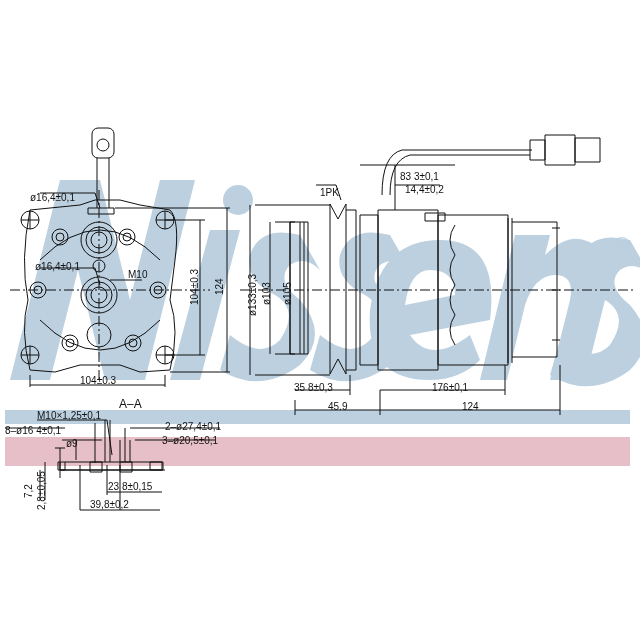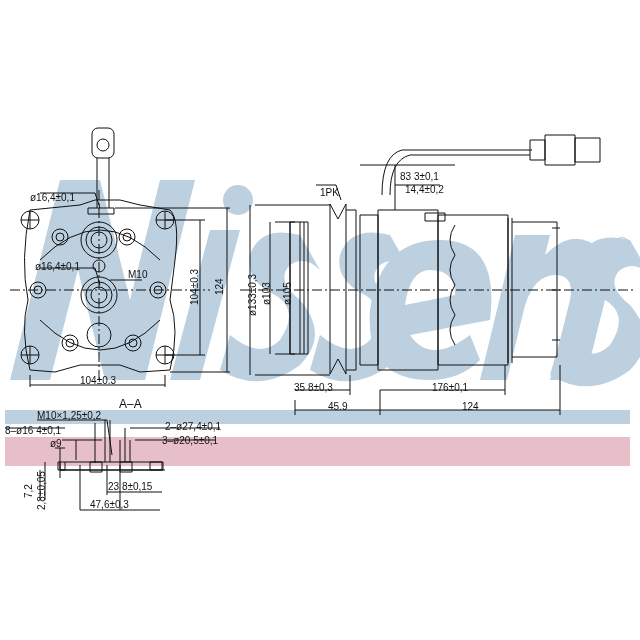--- a/index.html
+++ b/index.html
@@ -116,29 +116,29 @@
   </svg>
 
   <div class="lbl" style="left:30px;top:193px">ø16,4±0,1</div>
   <div class="lbl" style="left:35px;top:262px">ø16,4±0,1</div>
   <div class="lbl" style="left:128px;top:270px">M10</div>
   <div class="lbl" style="left:80px;top:376px">104±0.3</div>
   <div class="vlbl" style="left:190px;top:305px">104±0.3</div>
   <div class="vlbl" style="left:215px;top:295px">124</div>
   <div class="lbl" style="left:119px;top:398px;font-size:12px">A–A</div>
 
-  <div class="lbl" style="left:37px;top:411px">M10×1,25±0,2</div>
+  <div class="lbl" style="left:37px;top:411px">M10×1,25±0,1</div>
   <div class="lbl" style="left:5px;top:426px">8–ø16 4±0,1</div>
-  <div class="lbl" style="left:50px;top:439px">ø9</div>
+  <div class="lbl" style="left:66px;top:439px">ø9</div>
   <div class="lbl" style="left:165px;top:422px">2–ø27,4±0,1</div>
   <div class="lbl" style="left:162px;top:436px">3–ø20,5±0,1</div>
   <div class="vlbl" style="left:24px;top:498px">7,2</div>
   <div class="vlbl" style="left:37px;top:510px">2,8±0,05</div>
   <div class="lbl" style="left:108px;top:482px">23 8±0,15</div>
-  <div class="lbl" style="left:90px;top:500px">47,6±0,3</div>
+  <div class="lbl" style="left:90px;top:500px">39,8±0,2</div>
 
   <div class="lbl" style="left:320px;top:188px">1PK</div>
   <div class="vlbl" style="left:248px;top:316px">ø133±0,3</div>
   <div class="vlbl" style="left:262px;top:305px">ø103</div>
   <div class="vlbl" style="left:283px;top:305px">ø105</div>
   <div class="lbl" style="left:294px;top:383px">35 8±0,3</div>
   <div class="lbl" style="left:328px;top:402px">45.9</div>
   <div class="lbl" style="left:462px;top:402px">124</div>
   <div class="lbl" style="left:432px;top:383px">176±0,1</div>
   <div class="lbl" style="left:400px;top:172px">83 3±0,1</div>

